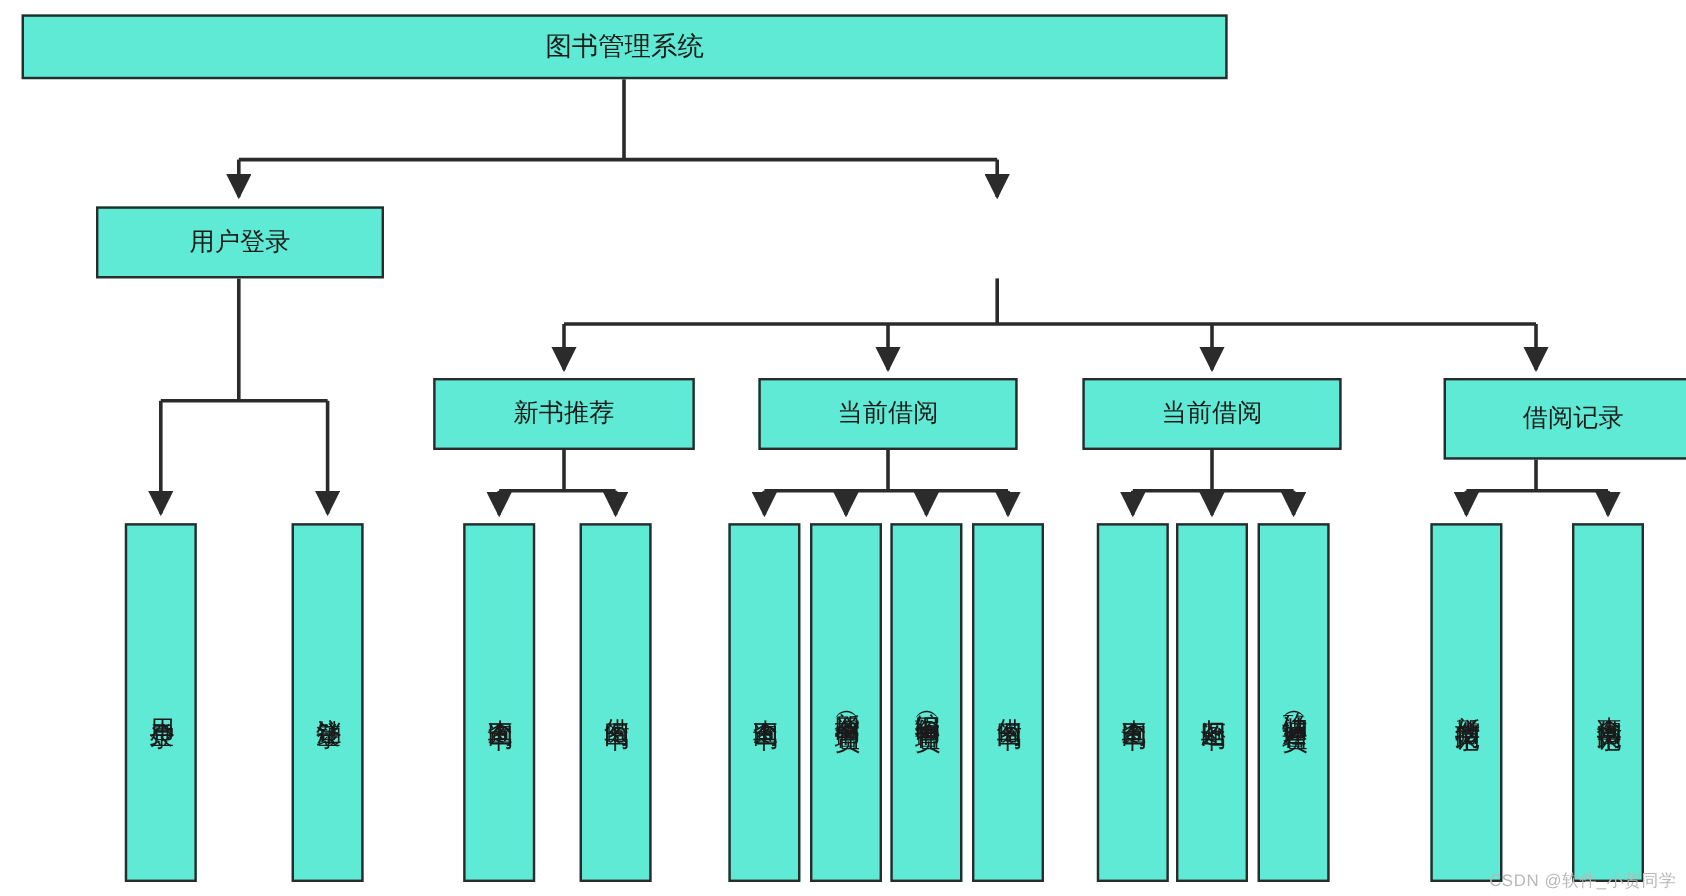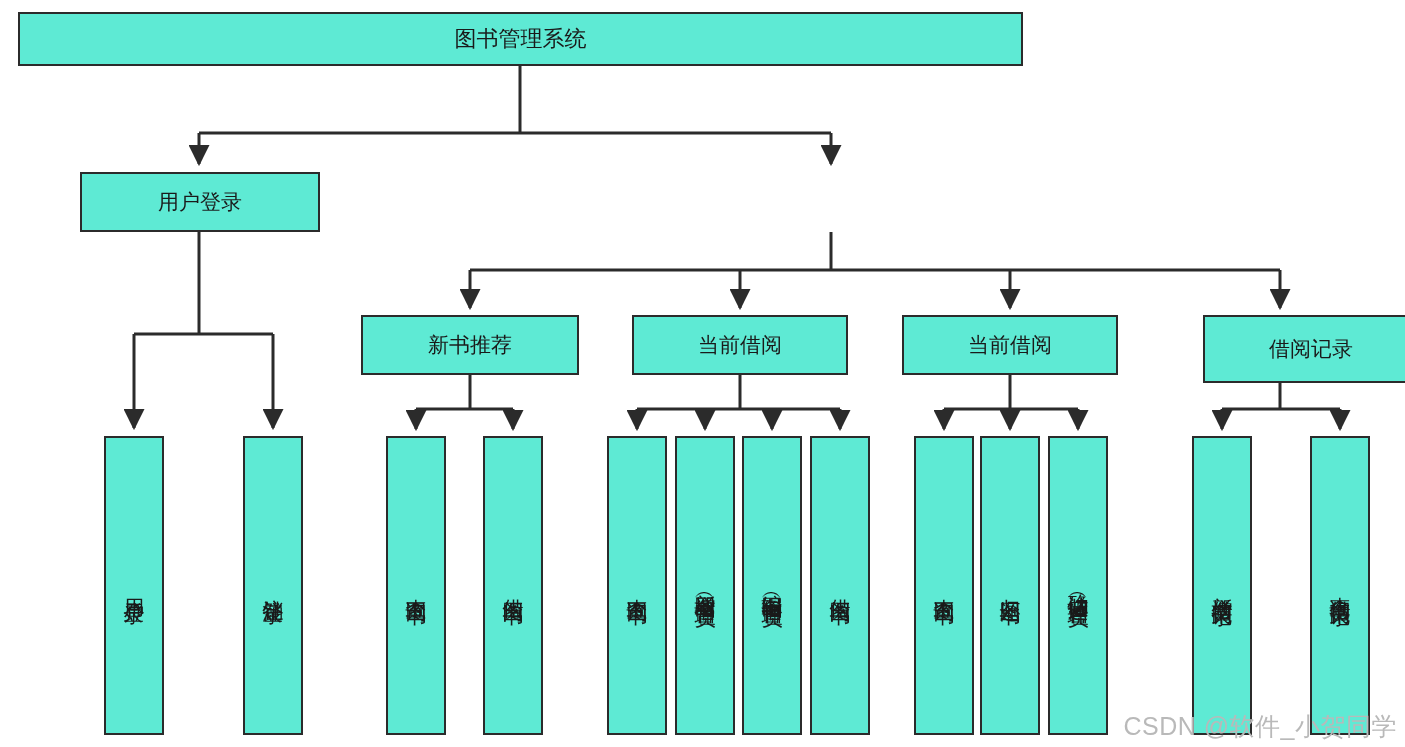--- a/index.html
+++ b/index.html
@@ -54,21 +54,21 @@
   }
   .node.vert .lbl {
     writing-mode: vertical-rl;
     text-orientation: upright;
     display: block;
   }
   .watermark {
     position: absolute;
     right: 8px;
     bottom: 4px;
-    font-size: 25px;
+    font-size: 14px;
     color: #b9b9b9;
     white-space: nowrap;
     letter-spacing: 0.5px;
   }
 </style>
 </head>
 <body>
 
 <div id="canvas">
 

